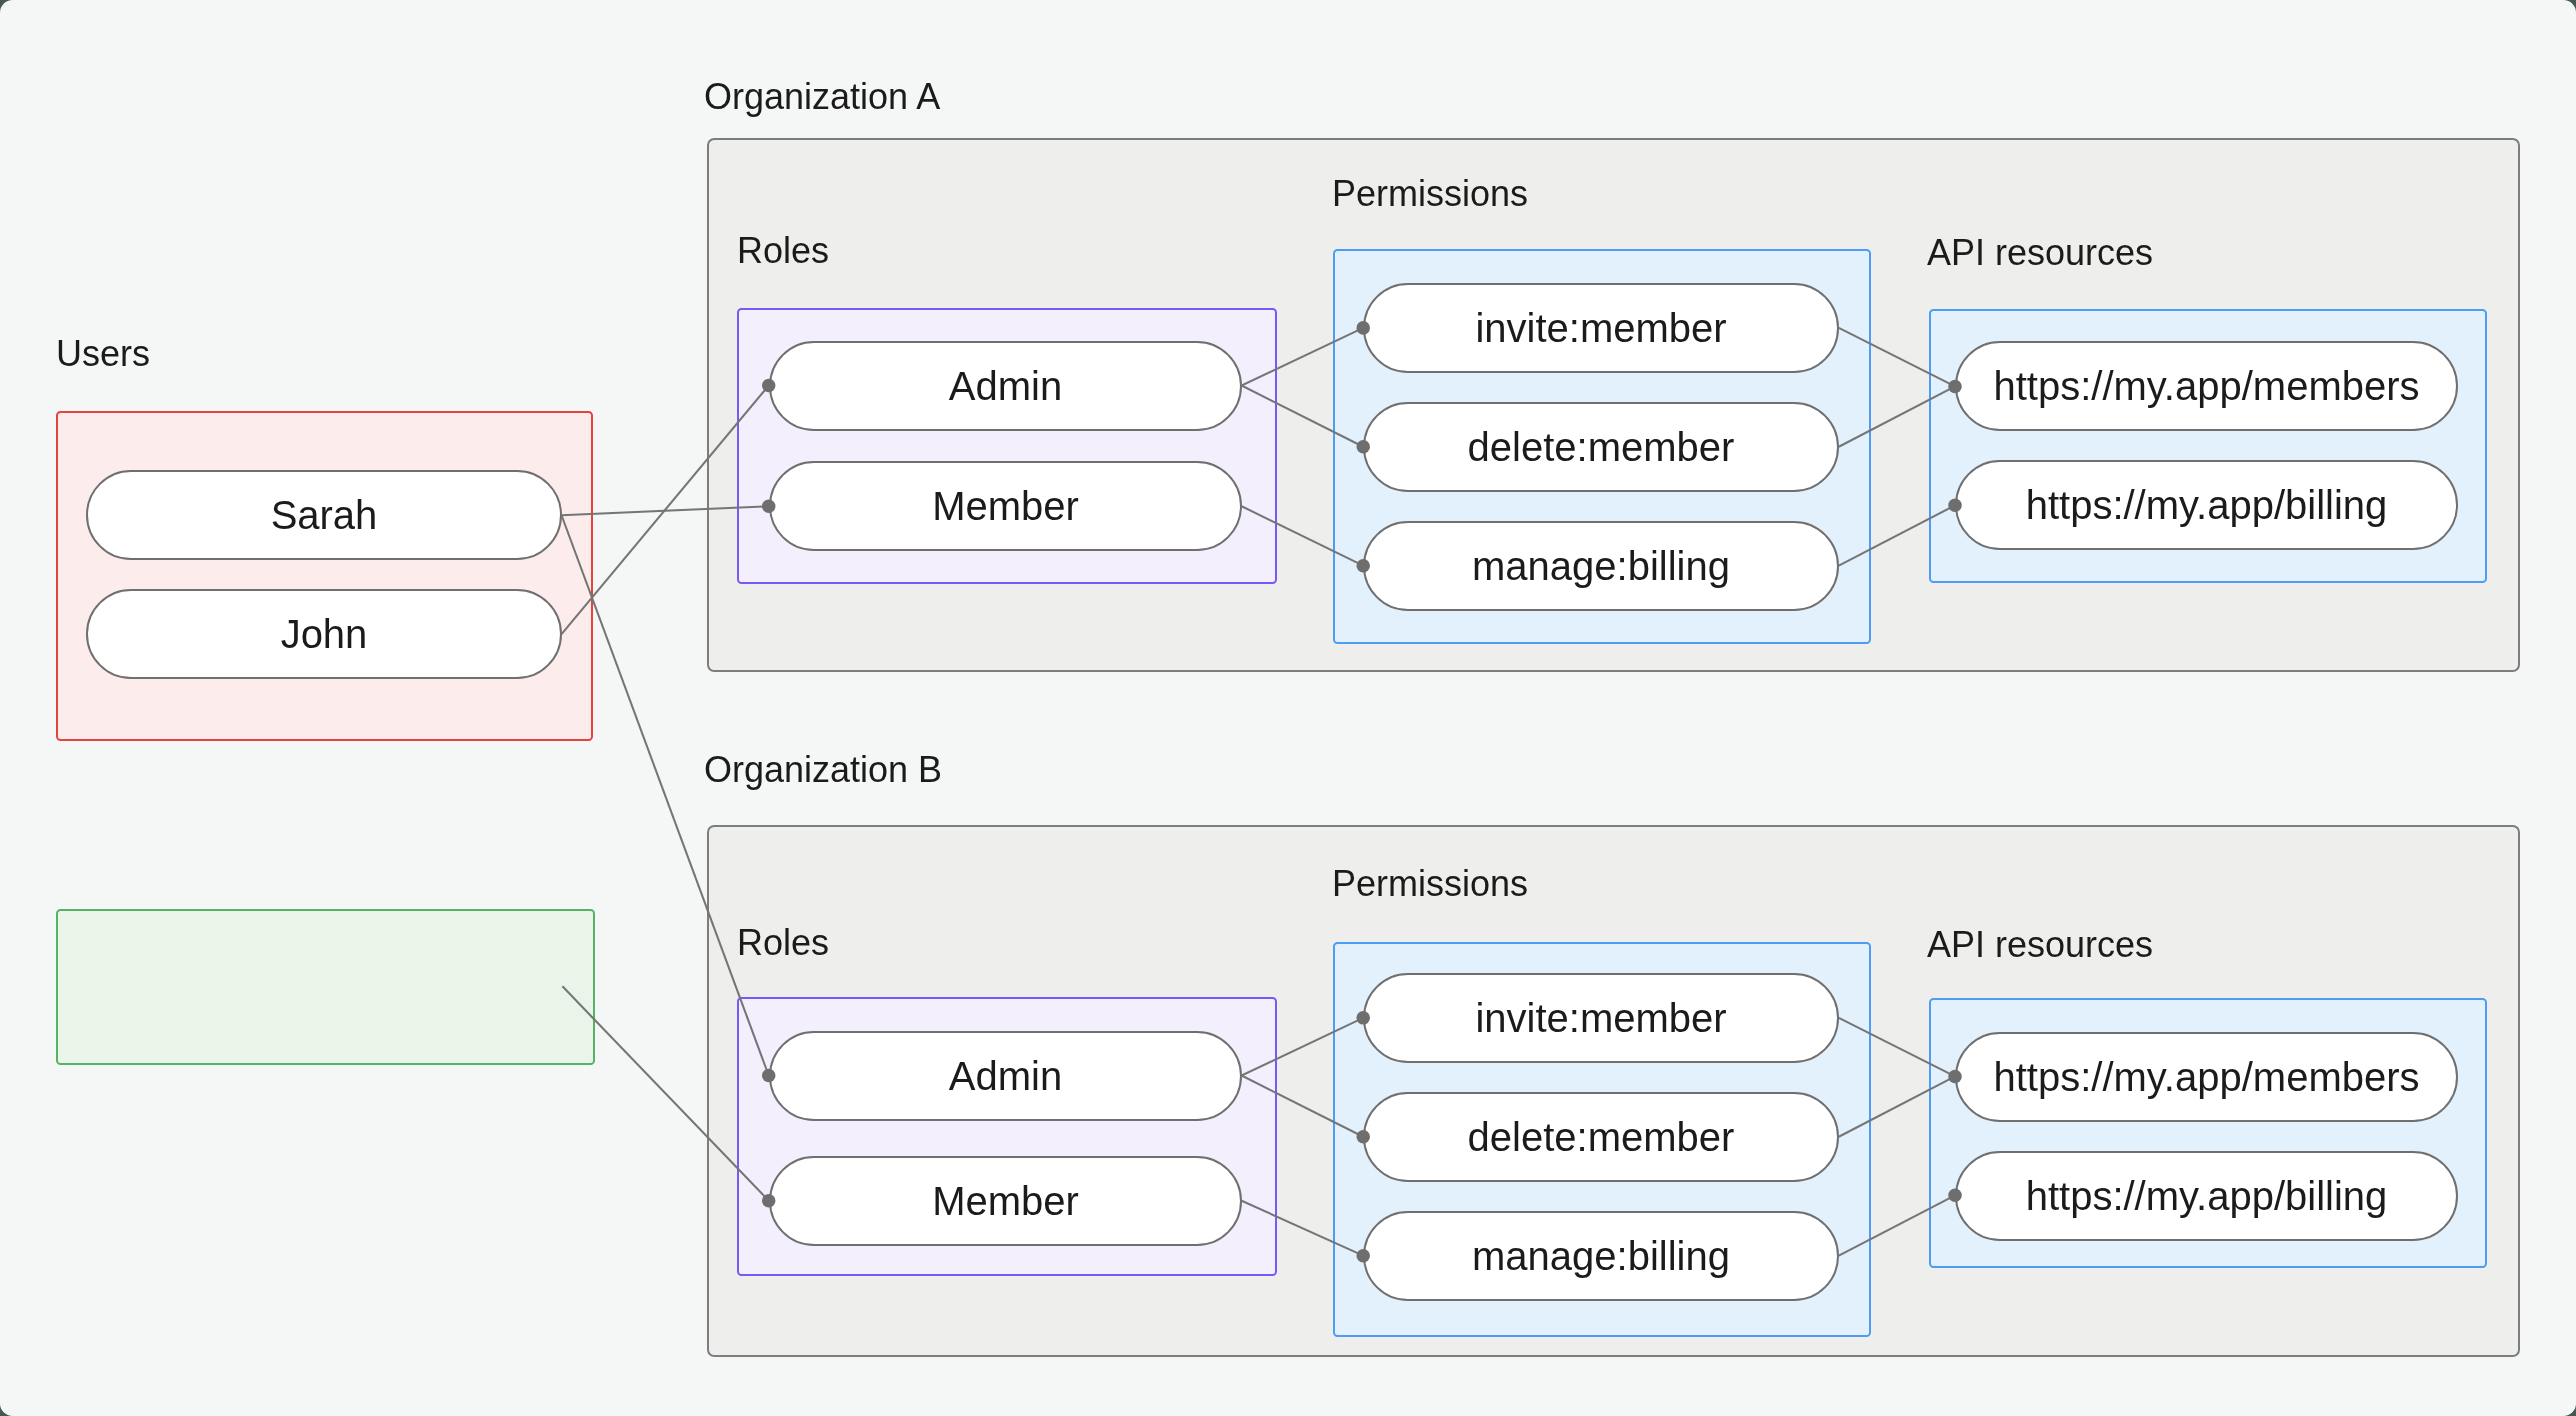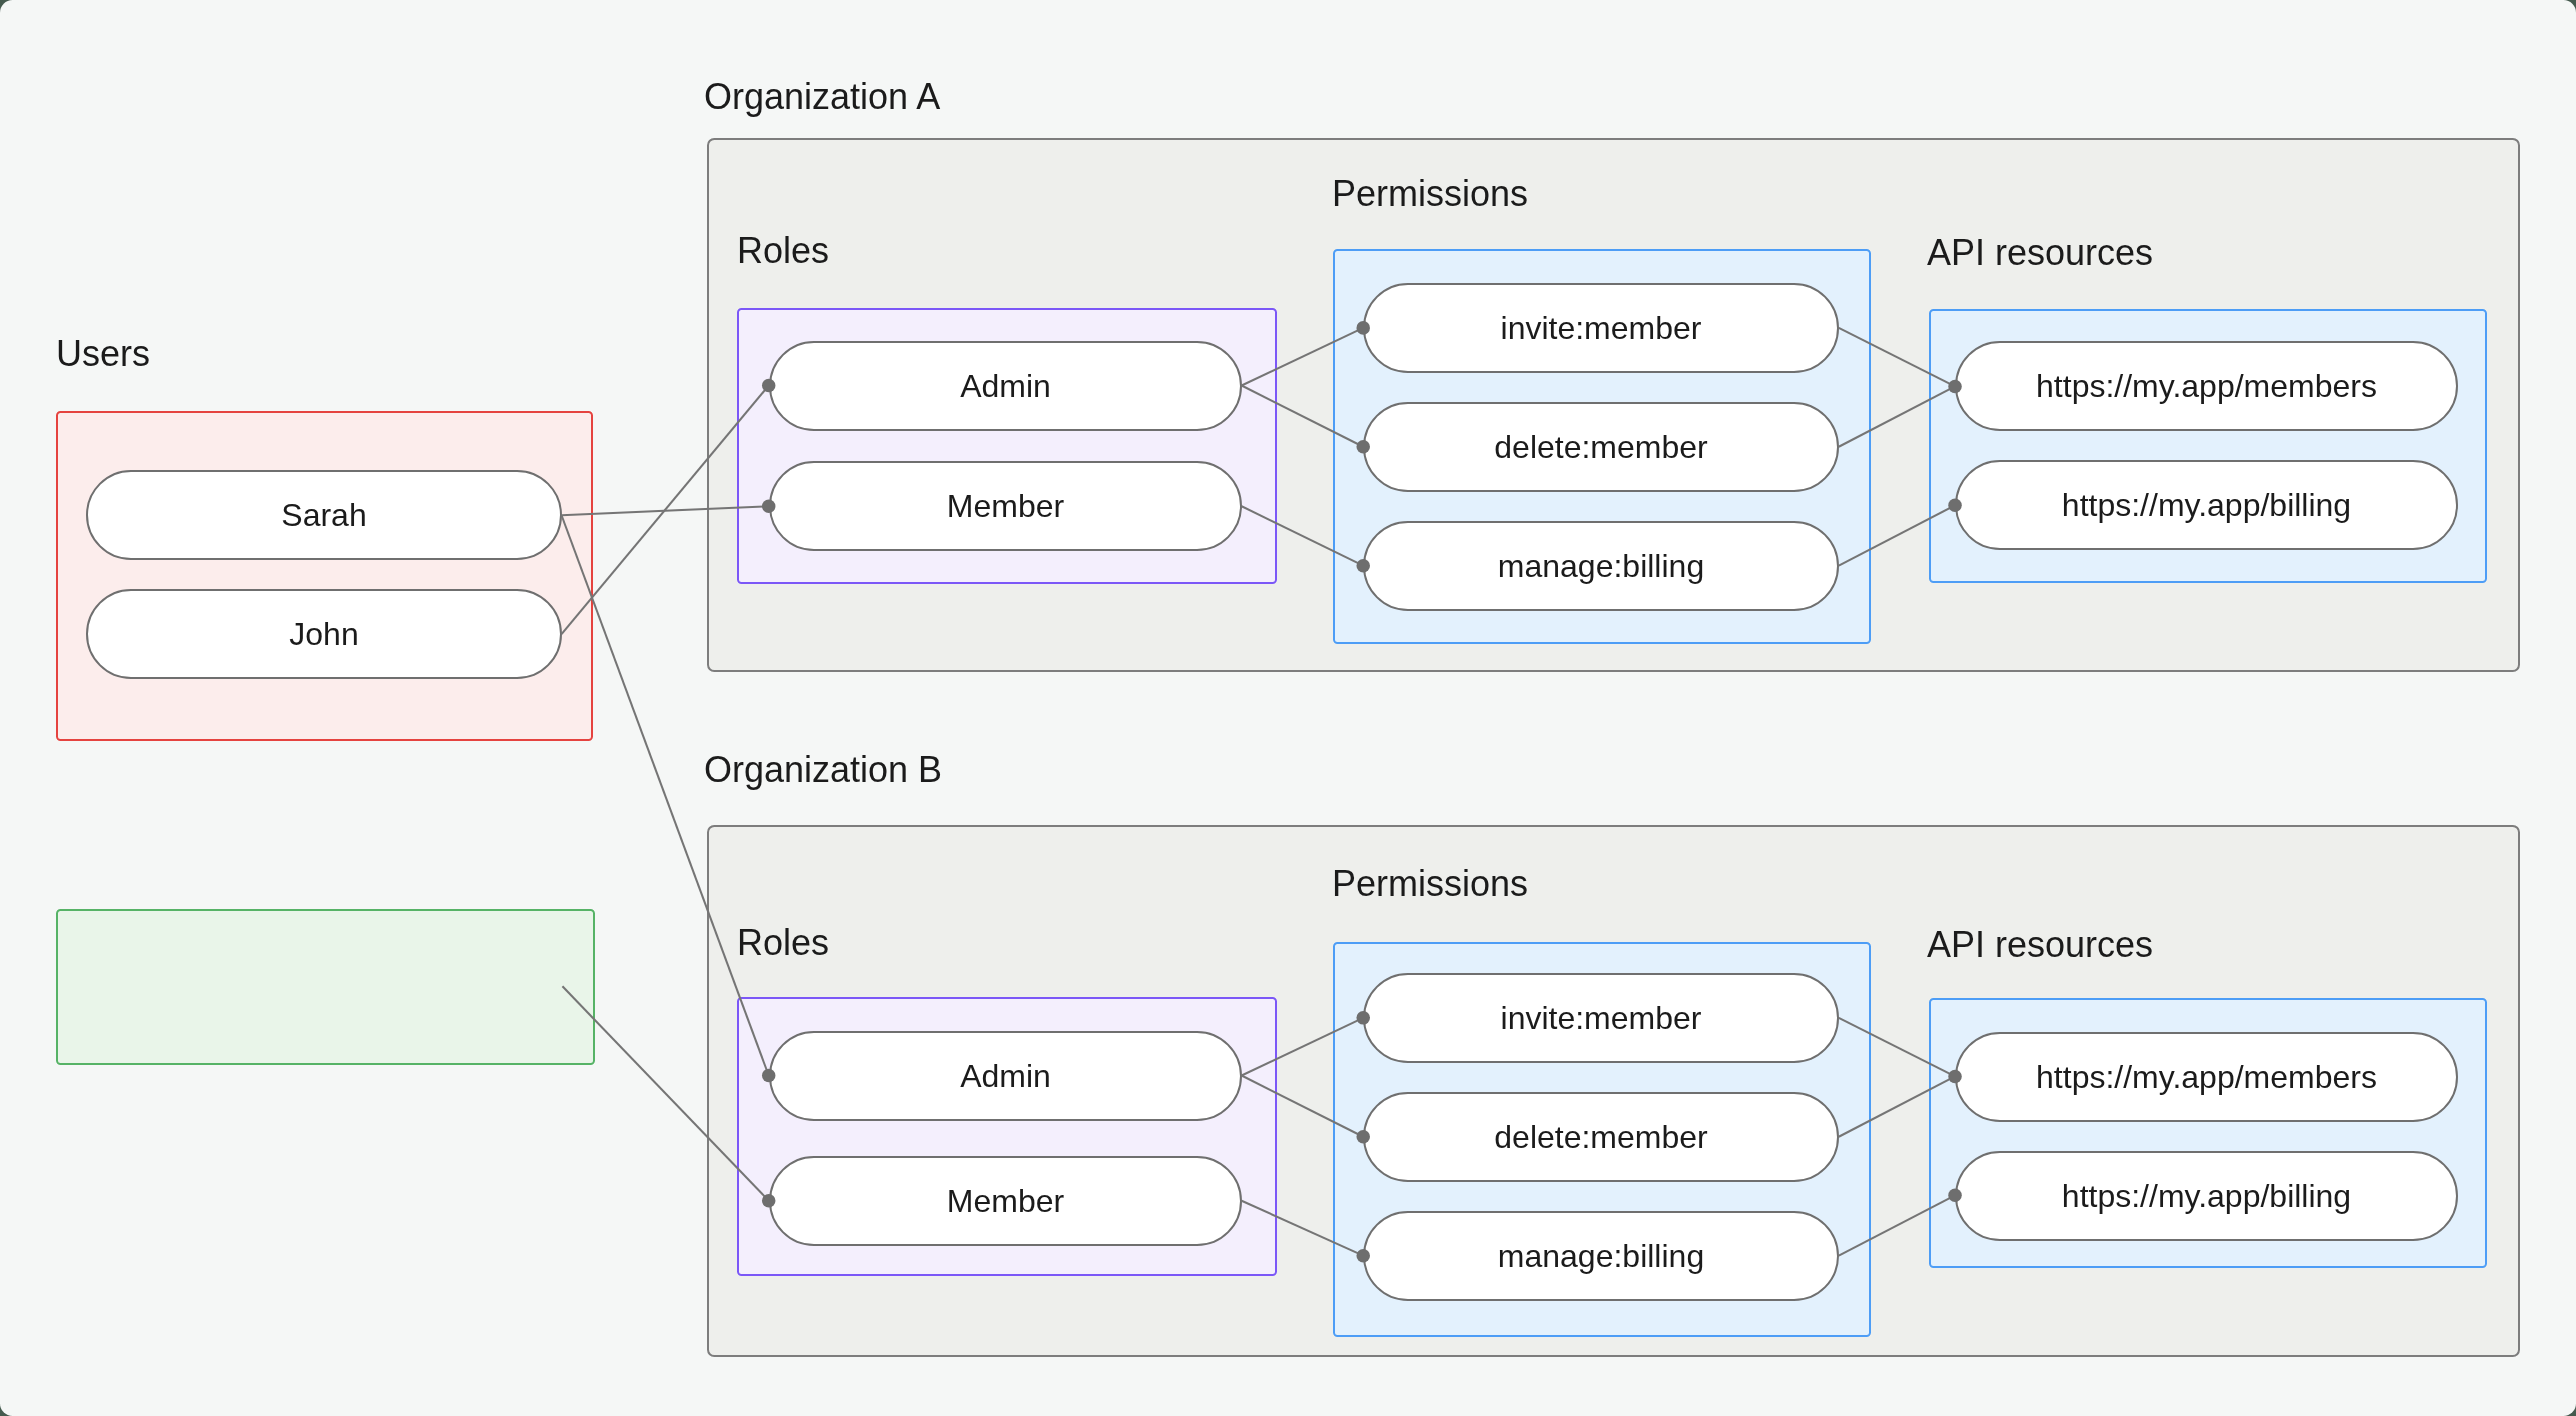--- a/index.html
+++ b/index.html
@@ -28,21 +28,21 @@
   .m2m-box{background:#e9f5e9;border:2.7px solid #56b366;}
   .roles-box{background:#f4effd;border:2.9px solid #7b57f7;}
   .blue-box{background:#e3f1fd;border:2.7px solid #4d9df6;}
   .pill{
     position:absolute;
     box-sizing:border-box;
     background:#ffffff;
     border:2.1px solid #6f6f6f;
     border-radius:45px;
     display:flex;align-items:center;justify-content:center;
-    font-size:32px;color:#1b1b1b;
+    font-size:40px;color:#1b1b1b;
     white-space:nowrap;
   }
   .label{
     position:absolute;
     font-size:36px;line-height:43px;
     color:#1b1b1b;
     white-space:nowrap;
   }
   svg.edges{
     position:absolute;left:0;top:0;

